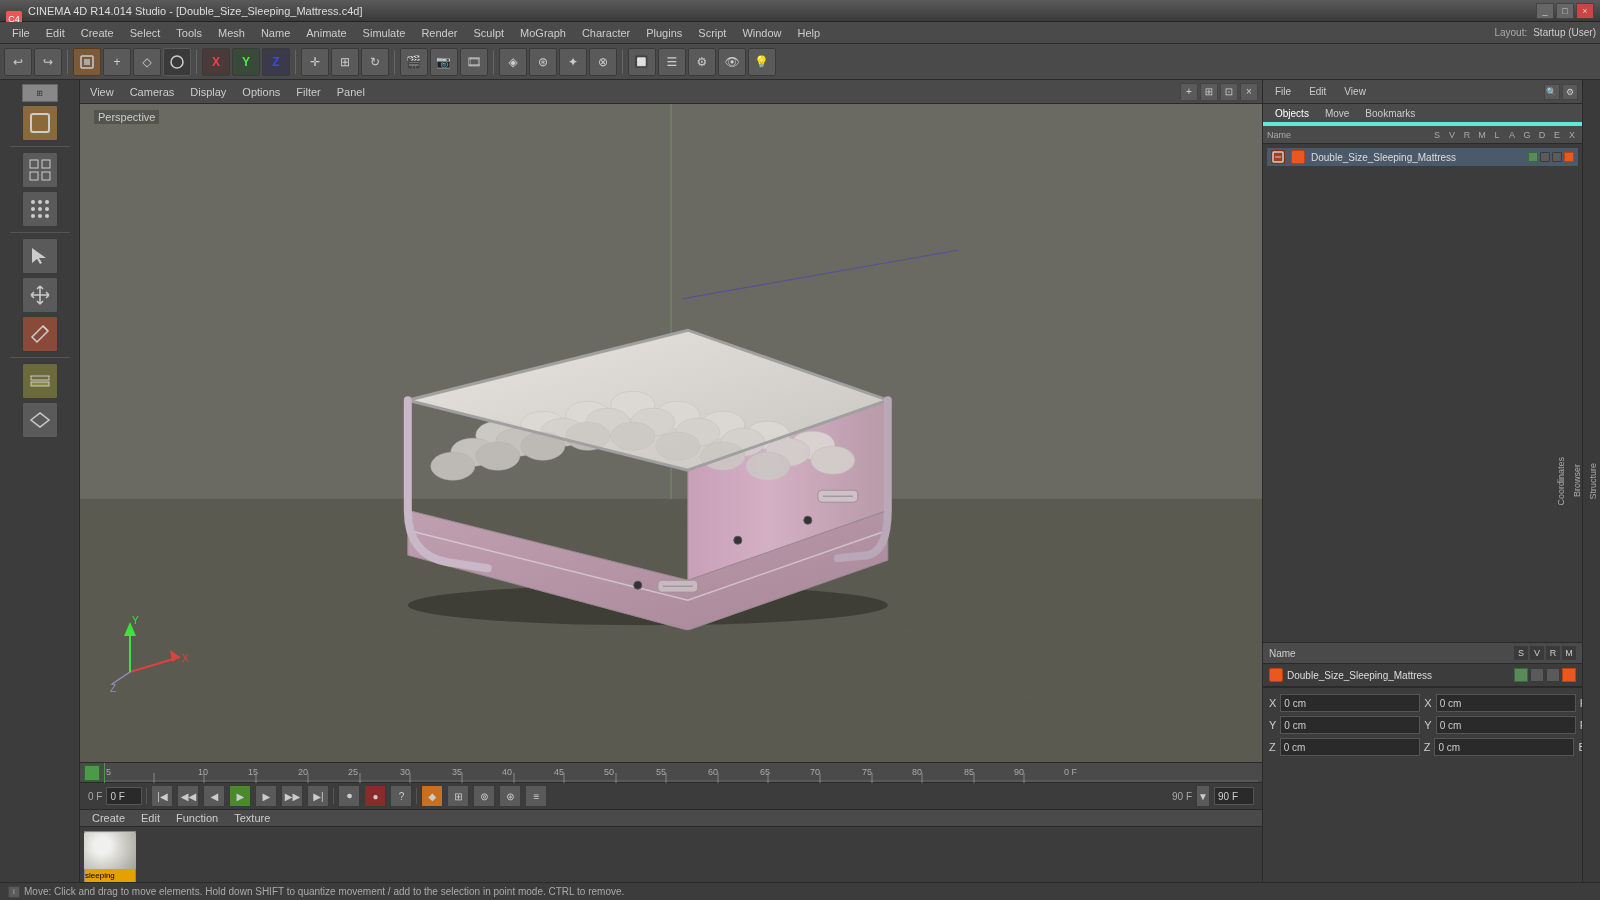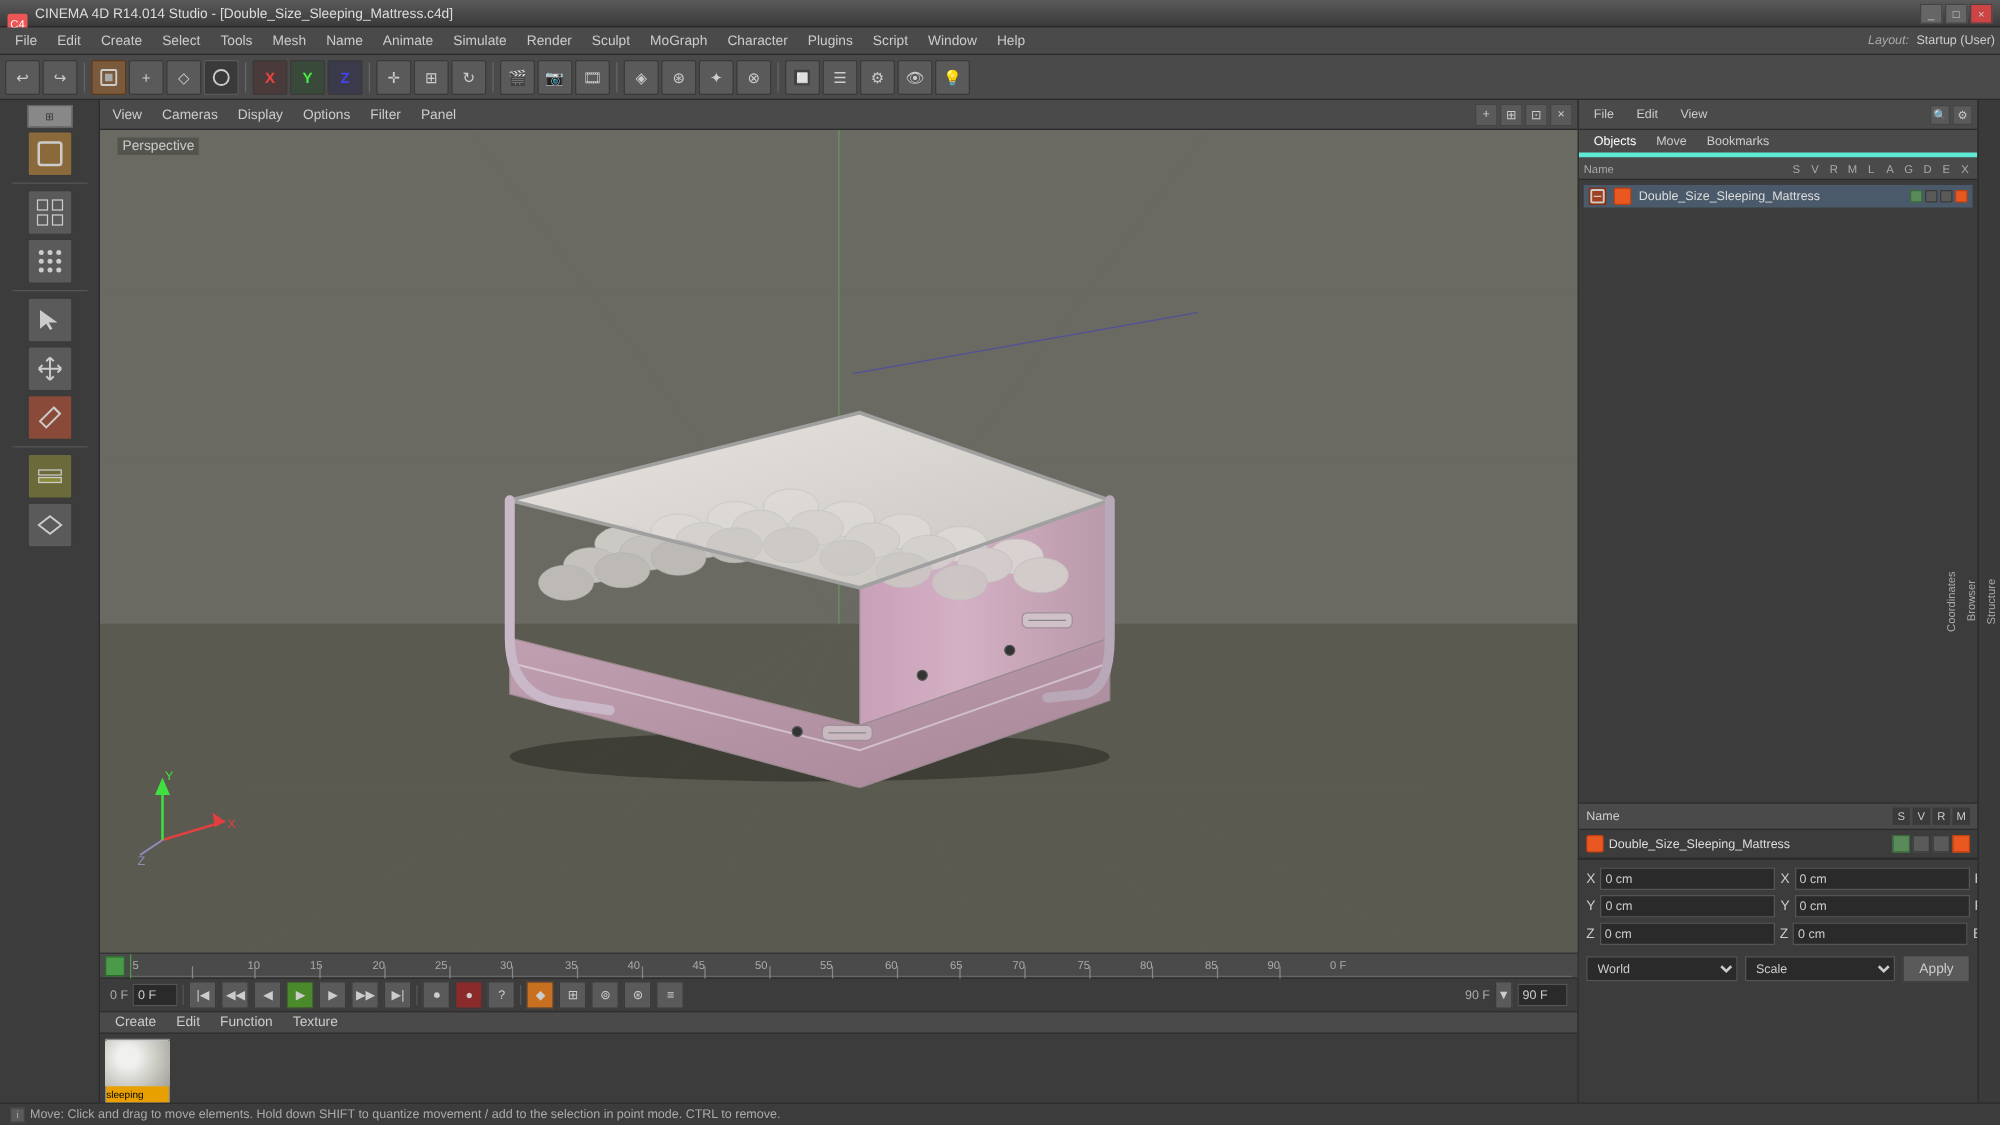--- a/index.html
+++ b/index.html
@@ -239,21 +239,21 @@
     <span class="menu-item">Simulate</span>
     <span class="menu-item">Render</span>
     <span class="menu-item">Sculpt</span>
     <span class="menu-item">MoGraph</span>
     <span class="menu-item">Character</span>
     <span class="menu-item">Plugins</span>
     <span class="menu-item">Script</span>
     <span class="menu-item">Window</span>
     <span class="menu-item">Help</span>
     <div style="margin-left:auto; display:flex; align-items:center; gap:6px;">
-      <span style="color:#aaa;font-size:10px;font-style:italic;">Layout:</span>
+      <span style="color:#aaa;font-size:10px;">Layout:</span>
       <span style="color:#ccc;font-size:10px;">Startup (User)</span>
     </div>
   </div>
 
   <div id="main-toolbar">
     <div class="toolbar-btn">↩</div>
     <div class="toolbar-btn">↪</div>
     <div class="toolbar-sep"></div>
 
     <div class="toolbar-btn active" style="background:#7a5a3a; border-color:#5a3a1a;">
@@ -707,33 +707,20 @@
           <div class="coord-row">
             <span class="coord-label">Z</span>
             <input class="coord-field" value="0 cm" style="">
             <span class="coord-label2"> Z</span>
             <input class="coord-field2" value="0 cm" style="">
             <span class="coord-label">B</span>
             <input class="coord-field" value="0°" style="">
 
           </div>
 
-          <div id="apply-btn-row">
-            <select class="dropdown-field">
-              <option>World</option>
-              <option>Object</option>
-              <option>Local</option>
-            </select>
-            <select class="dropdown-field">
-              <option>Scale</option>
-              <option>Move</option>
-              <option>Rotate</option>
-            </select>
-            <button id="apply-btn">Apply</button>
-          </div>
         </div>
       </div>
     </div>
 
     <div id="right-edge">
       <span class="edge-tab" style="writing-mode:vertical-lr;transform:rotate(180deg);">Structure</span>
       <span class="edge-tab" style="writing-mode:vertical-lr;transform:rotate(180deg);">Browser</span>
       <span class="edge-tab" style="writing-mode:vertical-lr;transform:rotate(180deg);">Coordinates</span>
     </div>
   </div>

